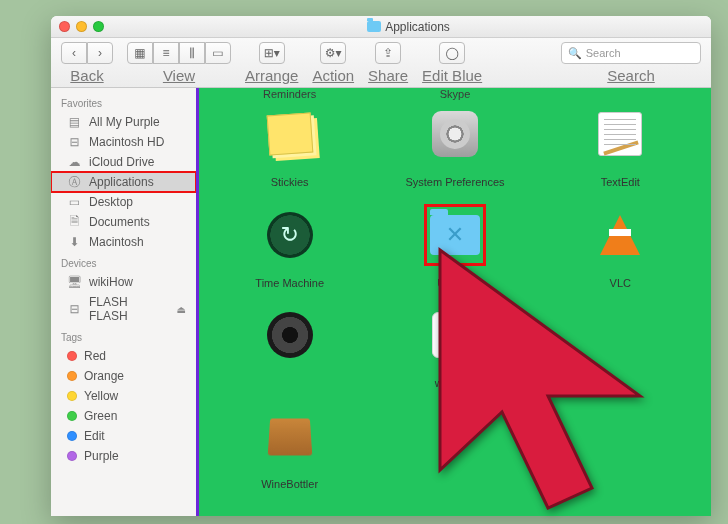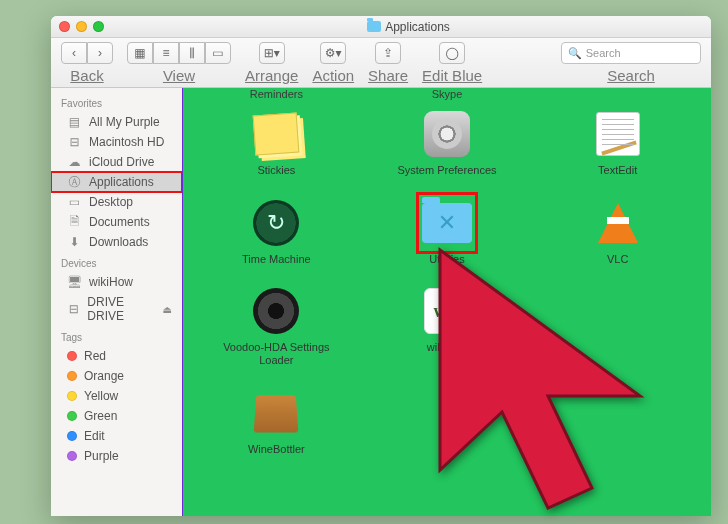--- a/index.html
+++ b/index.html
@@ -16,33 +16,33 @@
   .tgroup { display:flex; flex-direction:column; align-items:center; }
   .tbtns { display:flex; gap:0; }
   .tbtn { height:22px; min-width:26px; background:linear-gradient(#fdfdfd,#f1f1f1); border:1px solid #bcbcbc; display:flex; align-items:center; justify-content:center; font-size:12px; color:#666; }
   .tbtn:first-child { border-radius:4px 0 0 4px; }
   .tbtn:last-child { border-radius:0 4px 4px 0; }
   .tbtn.single { border-radius:4px; }
   .tlabel { font-size:15px; color:#7a7a7a; margin-top:3px;text-decoration:underline; }
   .spacer { flex:1; }
   .search { width:140px; height:22px; border:1px solid #c2c2c2; border-radius:4px; background:#fff; display:flex; align-items:center; padding:0 6px; gap:4px; font-size:11px; color:#999;}
   .body { flex:1; display:flex; overflow:hidden; }
-  .sidebar { width:132px; background:#f5f4f3; border-right:1px solid #6d28d9; overflow-y:auto; font-size:12px; color:#555; padding-top:4px;}
+  .sidebar { width:148px; background:#f5f4f3; border-right:3px solid #6d28d9; overflow-y:auto; font-size:12px; color:#555; padding-top:4px;}
   .shead { font-size:10px; color:#888; padding:6px 10px 3px; text-transform:none; font-weight:500;}
   .sitem { display:flex; align-items:center; gap:7px; padding:3px 10px 3px 16px; cursor:default; position:relative;}
   .sitem.sel { background:#d6d6d6; }
   .sitem.hl { outline: 2px solid #e11; outline-offset:-1px; }
   .sico { width:15px; height:13px; display:flex; align-items:center; justify-content:center; color:#8a8a8a; font-size:12px;}
   .eject { margin-left:auto; font-size:10px; color:#8a8a8a;}
   .tagdot { width:10px; height:10px; border-radius:50%; border:1px solid rgba(0,0,0,.1);}
   .content { flex:1; overflow:auto; background:#22c55e; }
   .grid { display:grid; grid-template-columns: repeat(3, 1fr); gap: 8px 8px; padding: 0 12px 20px;}
   .cutrow { display:grid; grid-template-columns:repeat(3,1fr); gap:8px; padding: 0 12px; }
   .cut { text-align:center; font-size:11px; color:#3a3a3a; padding-bottom:2px; }
-  .app { display:flex; flex-direction:column; align-items:center; gap:4px; padding:6px 0; }
+  .app { display:flex; flex-direction:column; align-items:center; gap:16px; padding:6px 0; }
   .app .lbl { font-size:11px; color:#333; text-align:center; line-height:1.15; max-width:120px;}
   .icon { width:52px; height:52px; display:flex; align-items:center; justify-content:center; position:relative; }
   .hlbox { outline:3px solid #e11; outline-offset:2px; }
   
   .ico-stickies { width:44px; height:40px; background:#ffe46b; border:1px solid #d8c24a; transform:rotate(-4deg); box-shadow:3px 3px 0 #fff3a0, 6px 6px 0 #ffeb7a;}
   .ico-gear { width:46px;height:46px;border-radius:9px;background:linear-gradient(#d9d9d9,#9e9e9e); display:flex;align-items:center;justify-content:center;}
   .ico-gear span{width:30px;height:30px;border-radius:50%;background:radial-gradient(circle,#eee 30%,#888 31%,#888 40%,#ccc 41%);}
   .ico-textedit { width:44px; height:44px; background:#fff; border:1px solid #ccc; border-radius:3px; position:relative;}
   .ico-textedit::after{content:"";position:absolute;top:6px;left:5px;right:5px;height:26px;background:repeating-linear-gradient(#bbb 0 1px,transparent 1px 5px);}
   .ico-textedit::before{content:"";position:absolute;width:36px;height:4px;background:#d4a24c;bottom:5px;left:4px;transform:rotate(-18deg);}
@@ -148,30 +148,30 @@
         <div class="sitem">
           <span class="sico">▭</span>
           <span>Desktop</span>
         </div>
         <div class="sitem">
           <span class="sico">🗎</span>
           <span>Documents</span>
         </div>
         <div class="sitem">
           <span class="sico">⬇</span>
-          <span>Downloads</span>
+          <span>Macintosh</span>
         </div>
         <div class="shead">Devices</div>
         <div class="sitem">
           <span class="sico">🖥</span>
           <span>wikiHow</span>
         </div>
         <div class="sitem">
           <span class="sico">⊟</span>
-          <span>DRIVE DRIVE</span>
+          <span>FLASH FLASH</span>
           <span class="eject">⏏</span>
         </div>
         <div class="shead">Tags</div>
         <div class="sitem">
           <span class="tagdot" style="background: rgb(255, 91, 82);"></span>
           <span>Red</span>
         </div>
         <div class="sitem">
           <span class="tagdot" style="background: rgb(255, 154, 46);"></span>
           <span>Orange</span>
@@ -234,21 +234,20 @@
           <div class="app">
             <div class="icon">
               <div class="ico-vlc"></div>
             </div>
             <div class="lbl">VLC</div>
           </div>
           <div class="app">
             <div class="icon">
               <div class="ico-speaker"></div>
             </div>
-            <div class="lbl">Voodoo-HDA Settings Loader</div>
           </div>
           <div class="app">
             <div class="icon">
               <div class="ico-wh">wH</div>
             </div>
             <div class="lbl">wikiHow</div>
           </div>
           <div class="app">
             <div style="height: 52px;"></div>
             <div class="lbl"></div>

